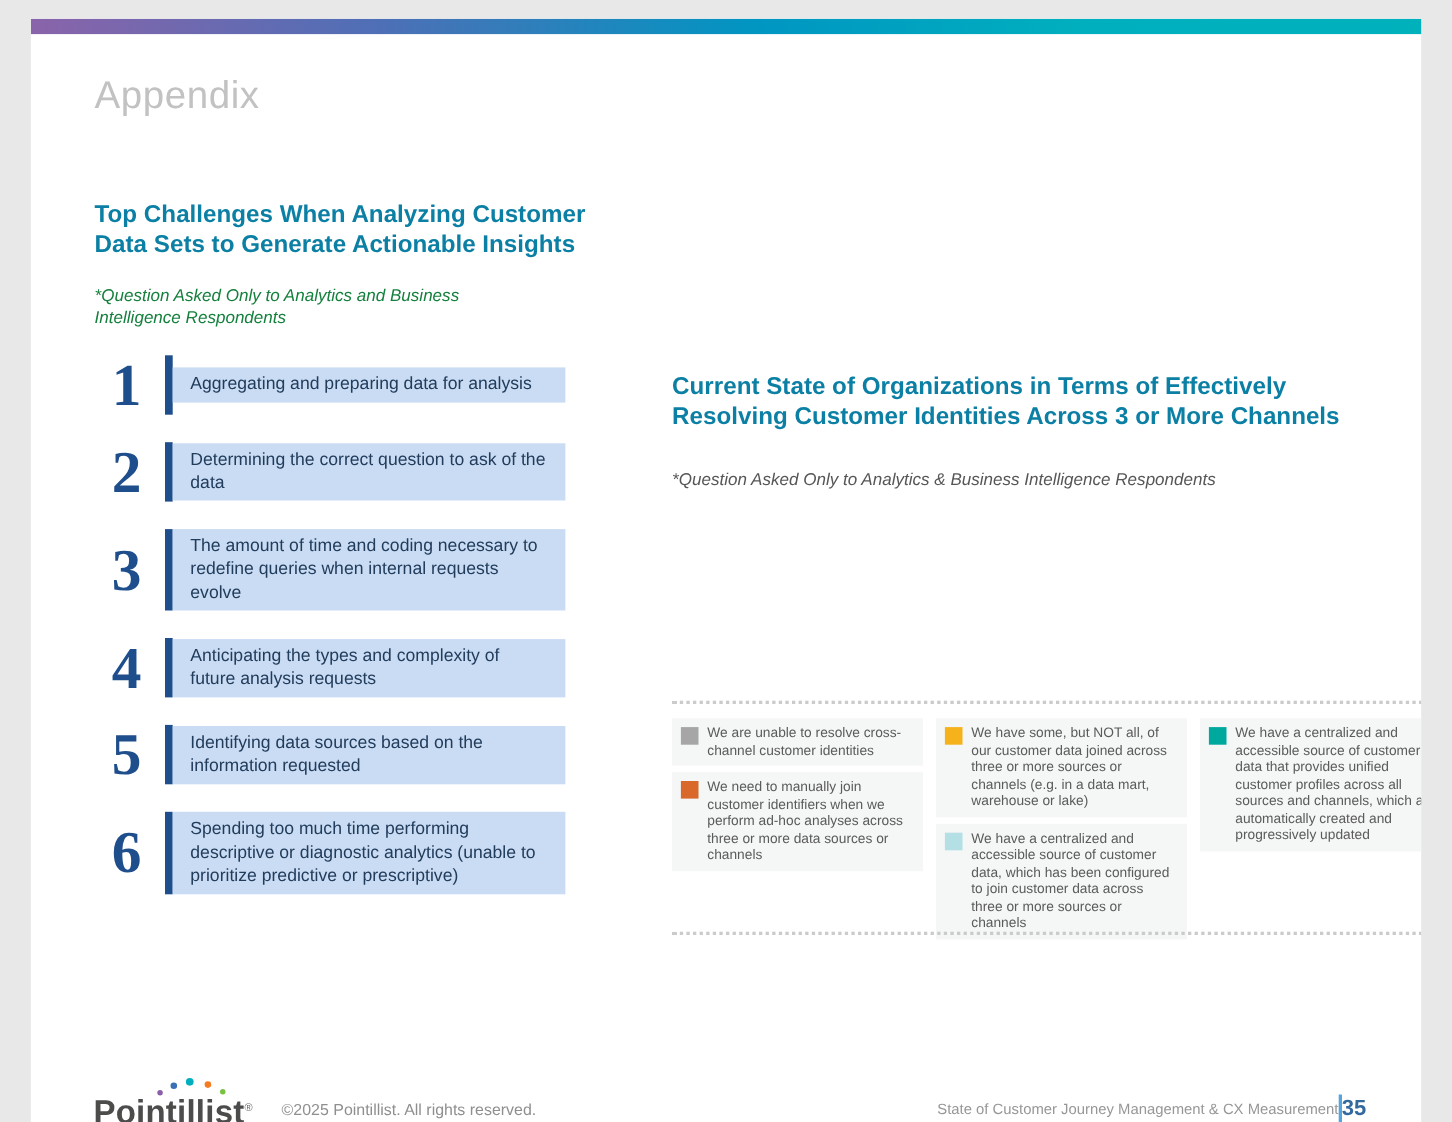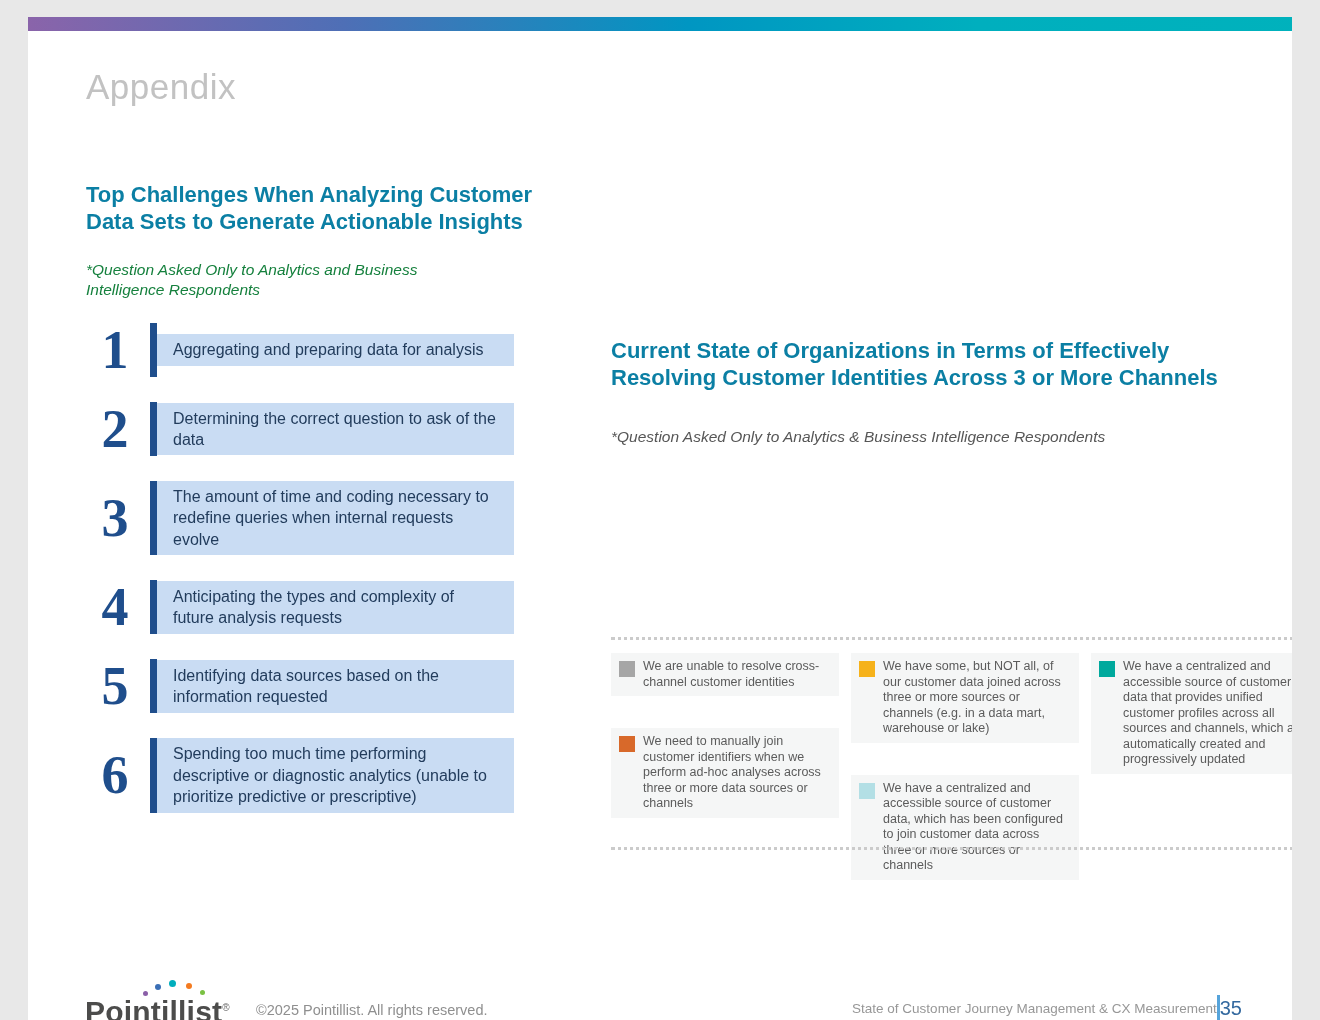--- a/index.html
+++ b/index.html
@@ -67,21 +67,21 @@
   .dotted-rule {
     position:absolute; left:583px; width:708px; height:0;
     border-top:3px dotted #CBCBCB;
   }
   .rule-top { top:620px; }
   .rule-bottom { top:830px; }
   .legend {
     position:absolute; left:583px; top:636px; width:708px;
     display:flex; gap:12px; align-items:flex-start;
   }
-  .legend-col { flex:1; display:flex; flex-direction:column; gap:32px; }
+  .legend-col { flex:1; display:flex; flex-direction:column; gap:6px; }
   .legend-item {
     display:flex; gap:8px; padding:6px 8px; background:#F5F6F6;
   }
   .swatch { width:16px; height:16px; flex:none; margin-top:2px; background:#999; }
   .legend-text { font-size:12.5px; line-height:15.5px; color:#5B5B5B; }
   
   .logo { position:absolute; left:57px; top:962px; width:190px; height:56px; }
   .logo-word {
     position:absolute; left:0; top:16px;
     font-size:30px; font-weight:700; color:#4C4C4B; letter-spacing:0.2px;
@@ -96,21 +96,21 @@
   .copyright {
     position:absolute; left:228px; top:985px;
     font-size:14.5px; color:#8F8F8F;
   }
   .footer-right {
     position:absolute; right:50px; top:978px;
     display:flex; align-items:center; 
   }
   .report-title { font-size:13.5px; color:#979797; white-space:nowrap; }
   .footer-divider { width:3px; height:26px; background:#56A4DB; }
-  .page-number { font-size:20px; font-weight:400; color:#34699F; }
+  .page-number { font-size:20px; font-weight:700; color:#34699F; }
 </style>
 </head>
 <body>
 
 <div class="page">
 
   <div class="top-bar"></div>
 
   <div class="appendix">Appendix</div>
 

